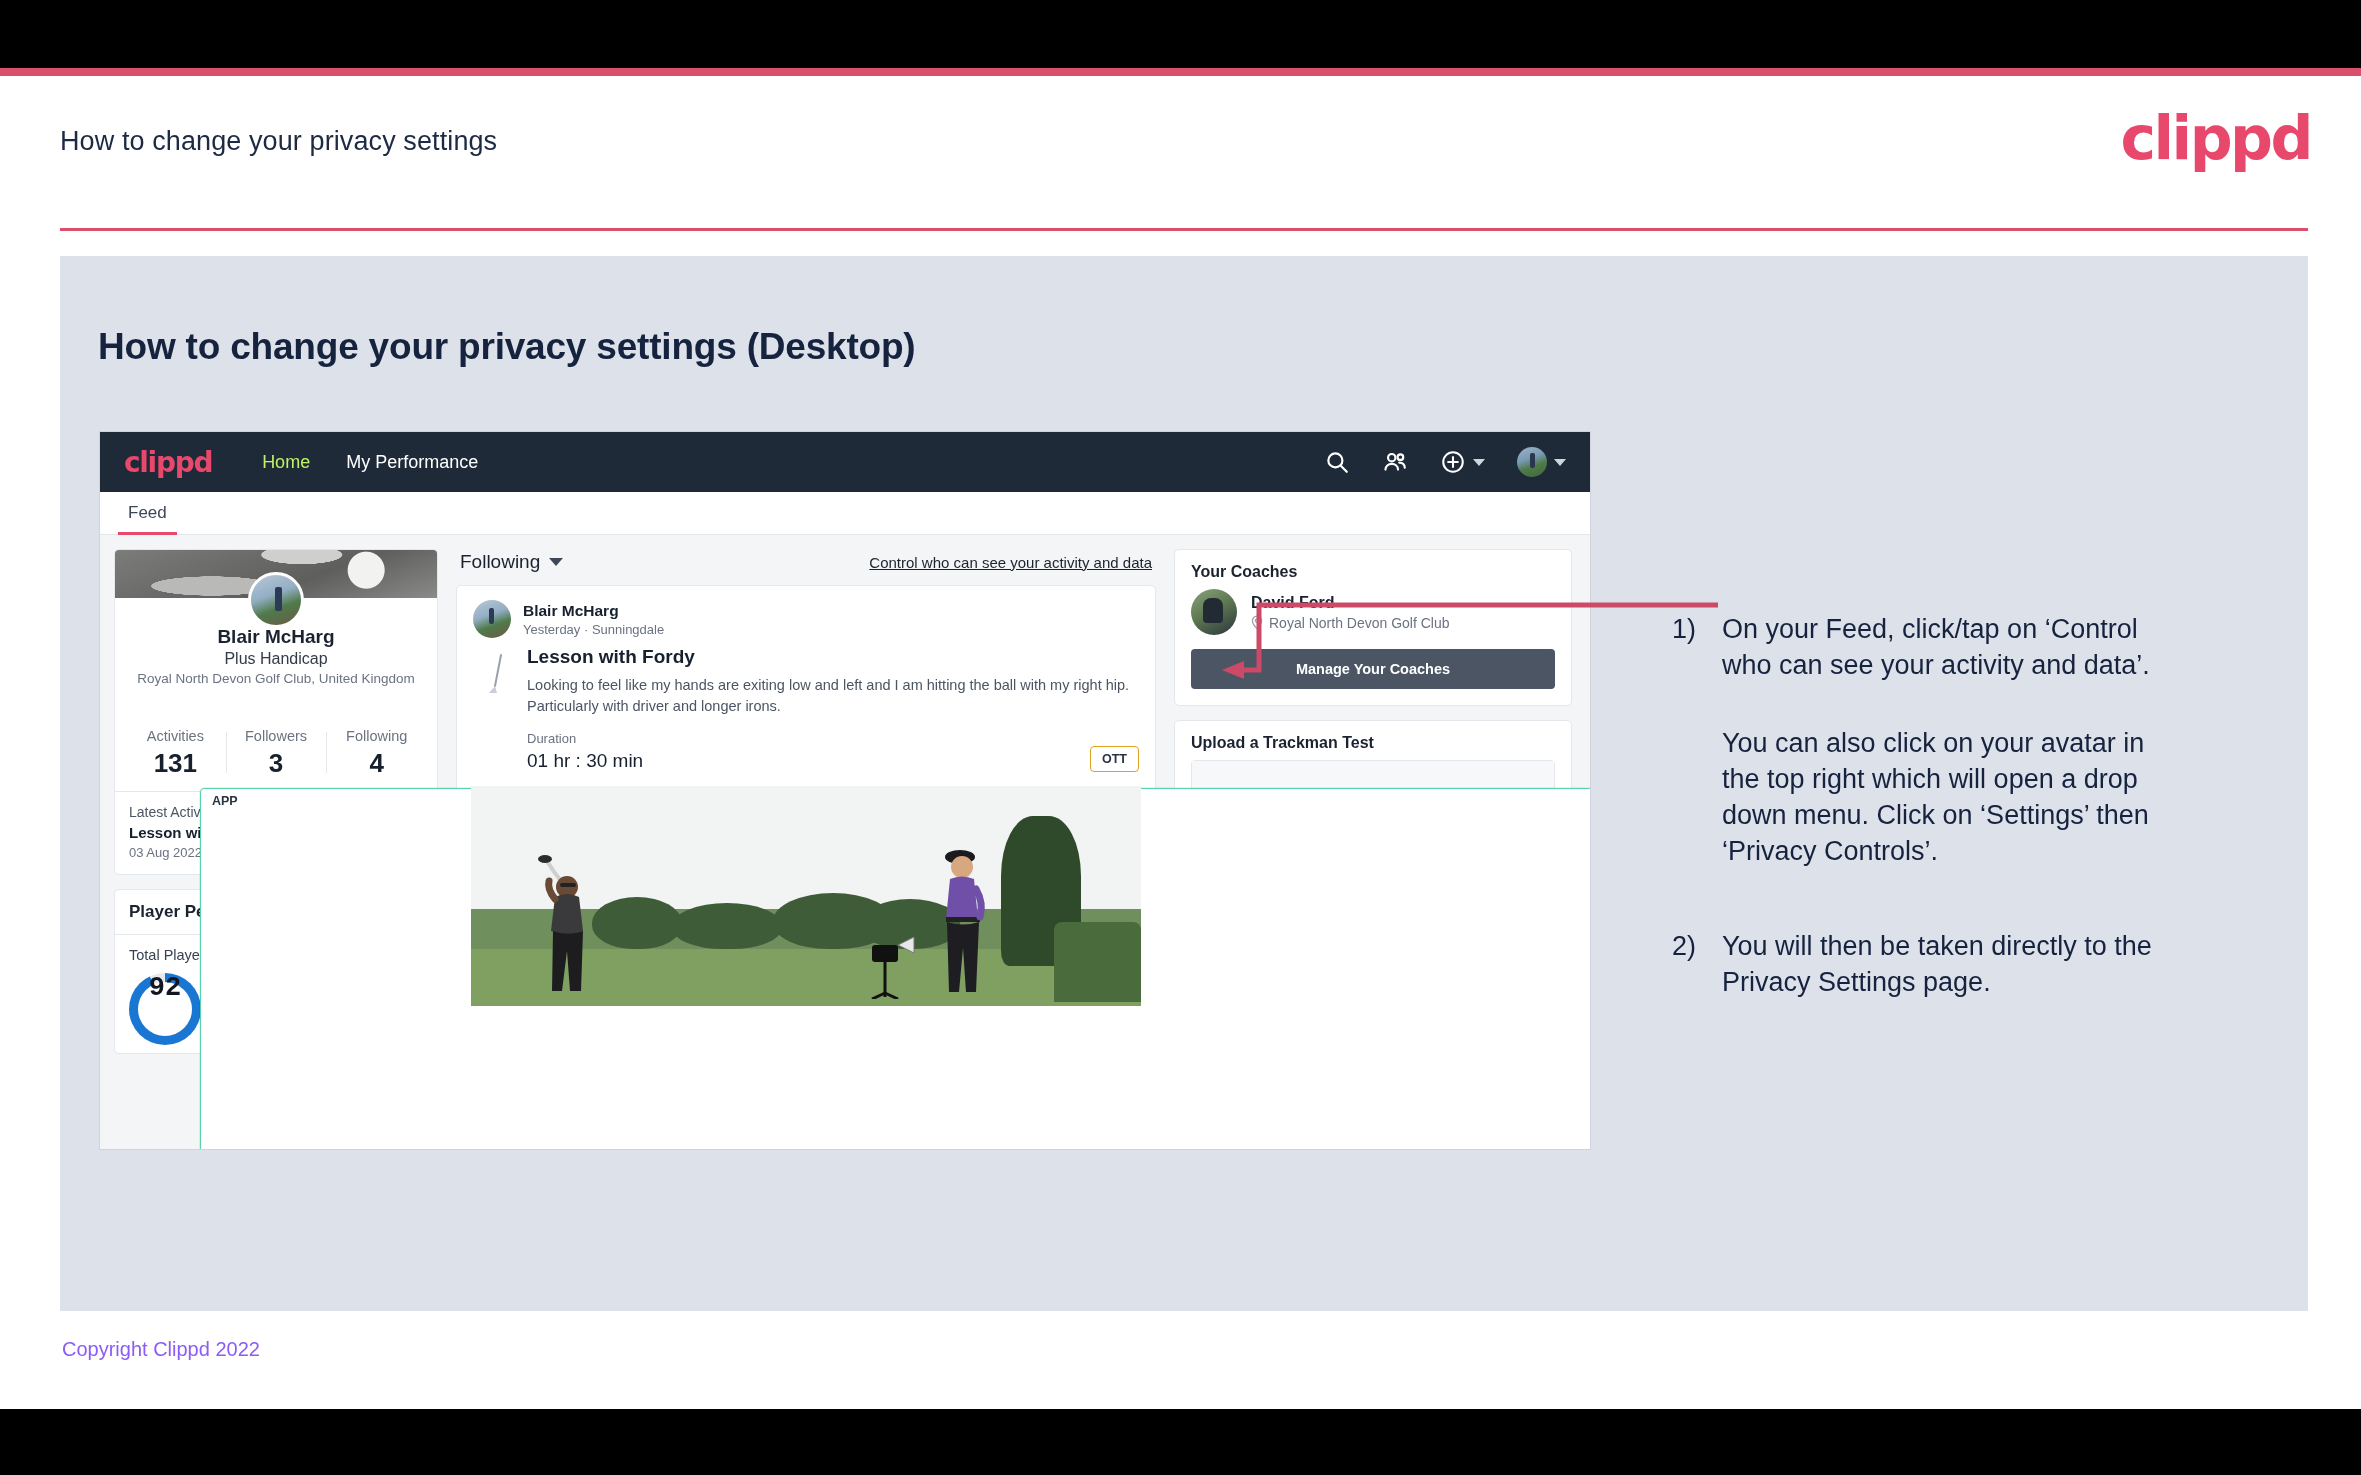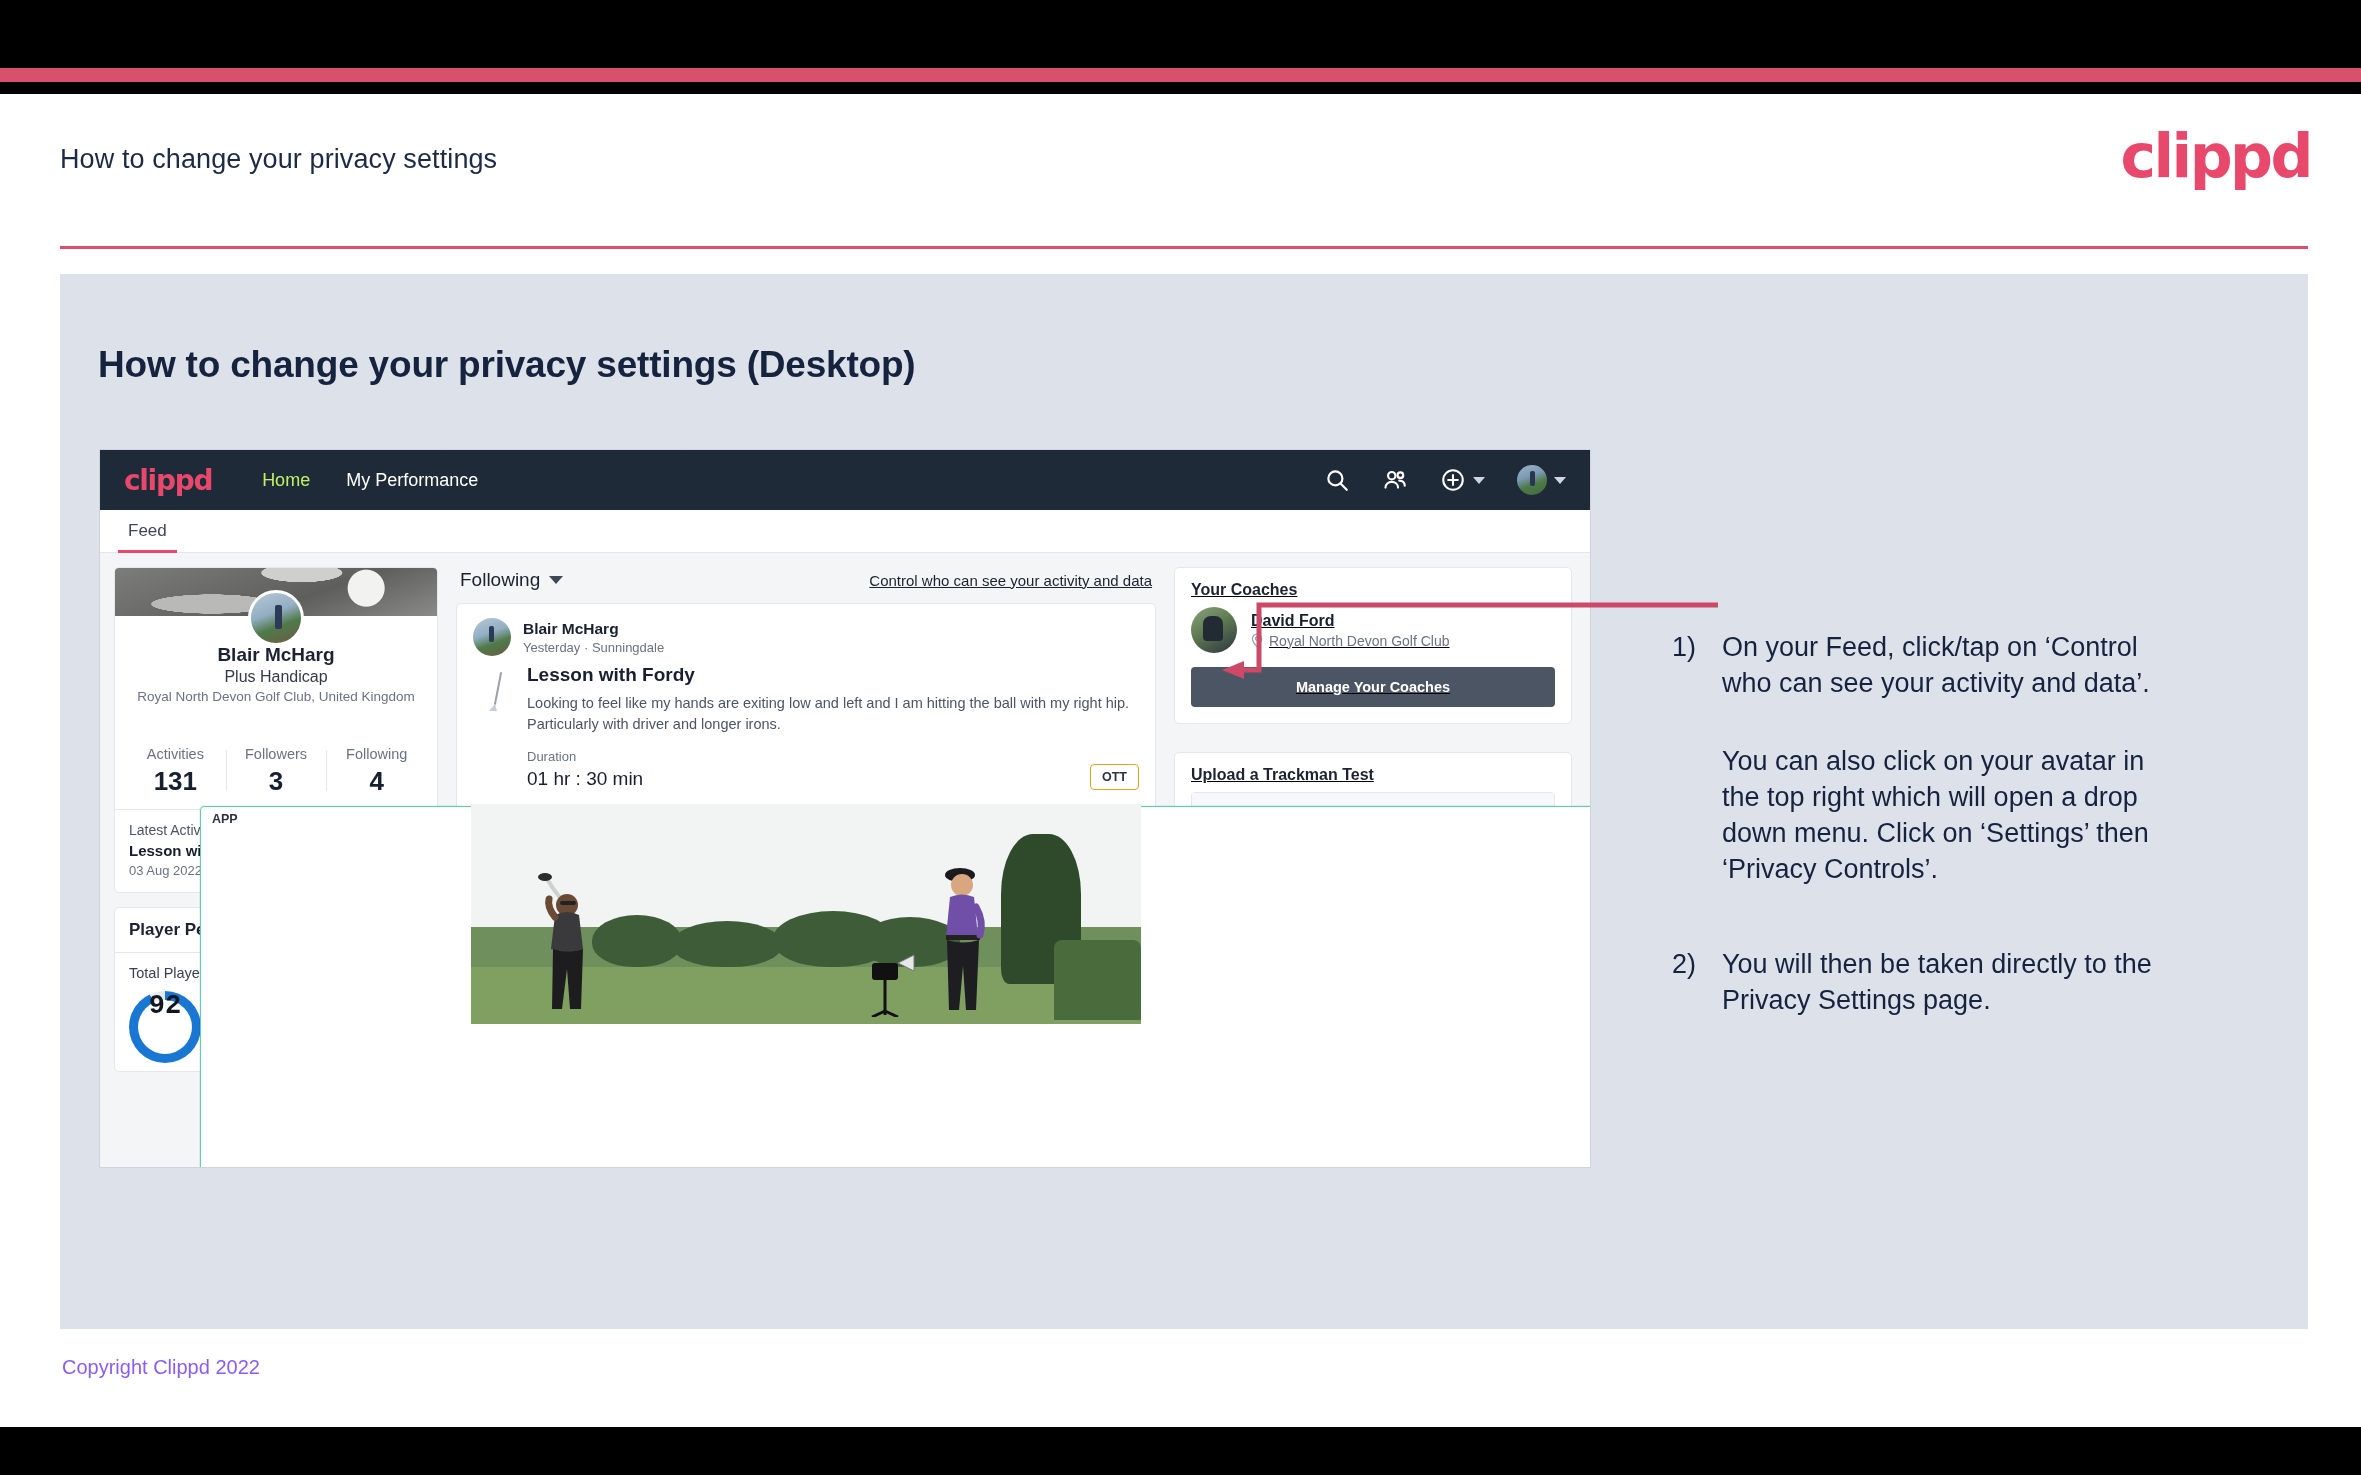--- a/index.html
+++ b/index.html
@@ -10,21 +10,21 @@
     overflow: hidden;
   }
 
   .slide-wrap { position: relative; width: 2361px; height: 1475px; }
 
   .bar-black-top { position:absolute; left:0; top:0; width:2361px; height:68px; background:#000; }
   .bar-pink-top  { position:absolute; left:0; top:68px; width:2361px; height:14px; background:#d9506c; }
   .bar-black-bot { position:absolute; left:0; top:1415px; width:2361px; height:60px; background:#000; }
 
   .slide {
-    position:absolute; left:0; top:94px; width:2361px; height:1333px; background:#fff;
+    position:absolute; left:0; top:76px; width:2361px; height:1333px; background:#fff;
   }
 
   
   .kicker {
     position:absolute; left:60px; top:50px;
     font-size:27px; color:#1d2a44; font-weight:400; letter-spacing:.1px;
   }
   .logo-head {
     position:absolute; right:50px; top:27px;
     font-size:60px; font-weight:700; color:#e8486b; letter-spacing:-2.5px;
@@ -211,21 +211,21 @@
   }
   .tm-box { margin:0 16px; border:1px solid #e4e7eb; border-radius:4px; }
   .tm-logo { background:#f7f8f9; height:78px; display:flex; align-items:center; justify-content:center;
     font-family:"Liberation Serif", serif; font-size:30px; color:#9aa1ab; letter-spacing:.5px; }
   .tm-input-row { display:flex; align-items:center; justify-content:space-between; padding:9px 11px; }
   .tm-ph { font-size:14px; color:#9aa1ab; }
   .btn-add { background:#4b5563; color:#fff; font-size:13px; font-weight:700; padding:8px 13px; border-radius:4px; border:none; font-family:inherit; cursor:pointer;}
   .arccos-box { margin:0 16px 16px; border:1px solid #e4e7eb; border-radius:4px; height:70px;
     display:flex; align-items:center; justify-content:center;
     font-family:"Liberation Serif", serif; font-size:28px; font-weight:700; color:#141414; }
-  .mb14 { margin-bottom:28px;text-decoration:underline; }
+  .mb14 { margin-bottom:14px; }
 
   
   .callout { position:absolute; left:0; top:0; width:2361px; height:1475px; pointer-events:none; }
 
   
   .notes { position:absolute; left:1672px; top:536px; width:510px; }
   .note { display:flex; gap:16px; color:#16233f; }
   .note-num { font-size:27px; line-height:1.33; flex:0 0 34px; }
   .note-txt { font-size:27px; line-height:1.33; }
   .note-gap { height:42px; }

